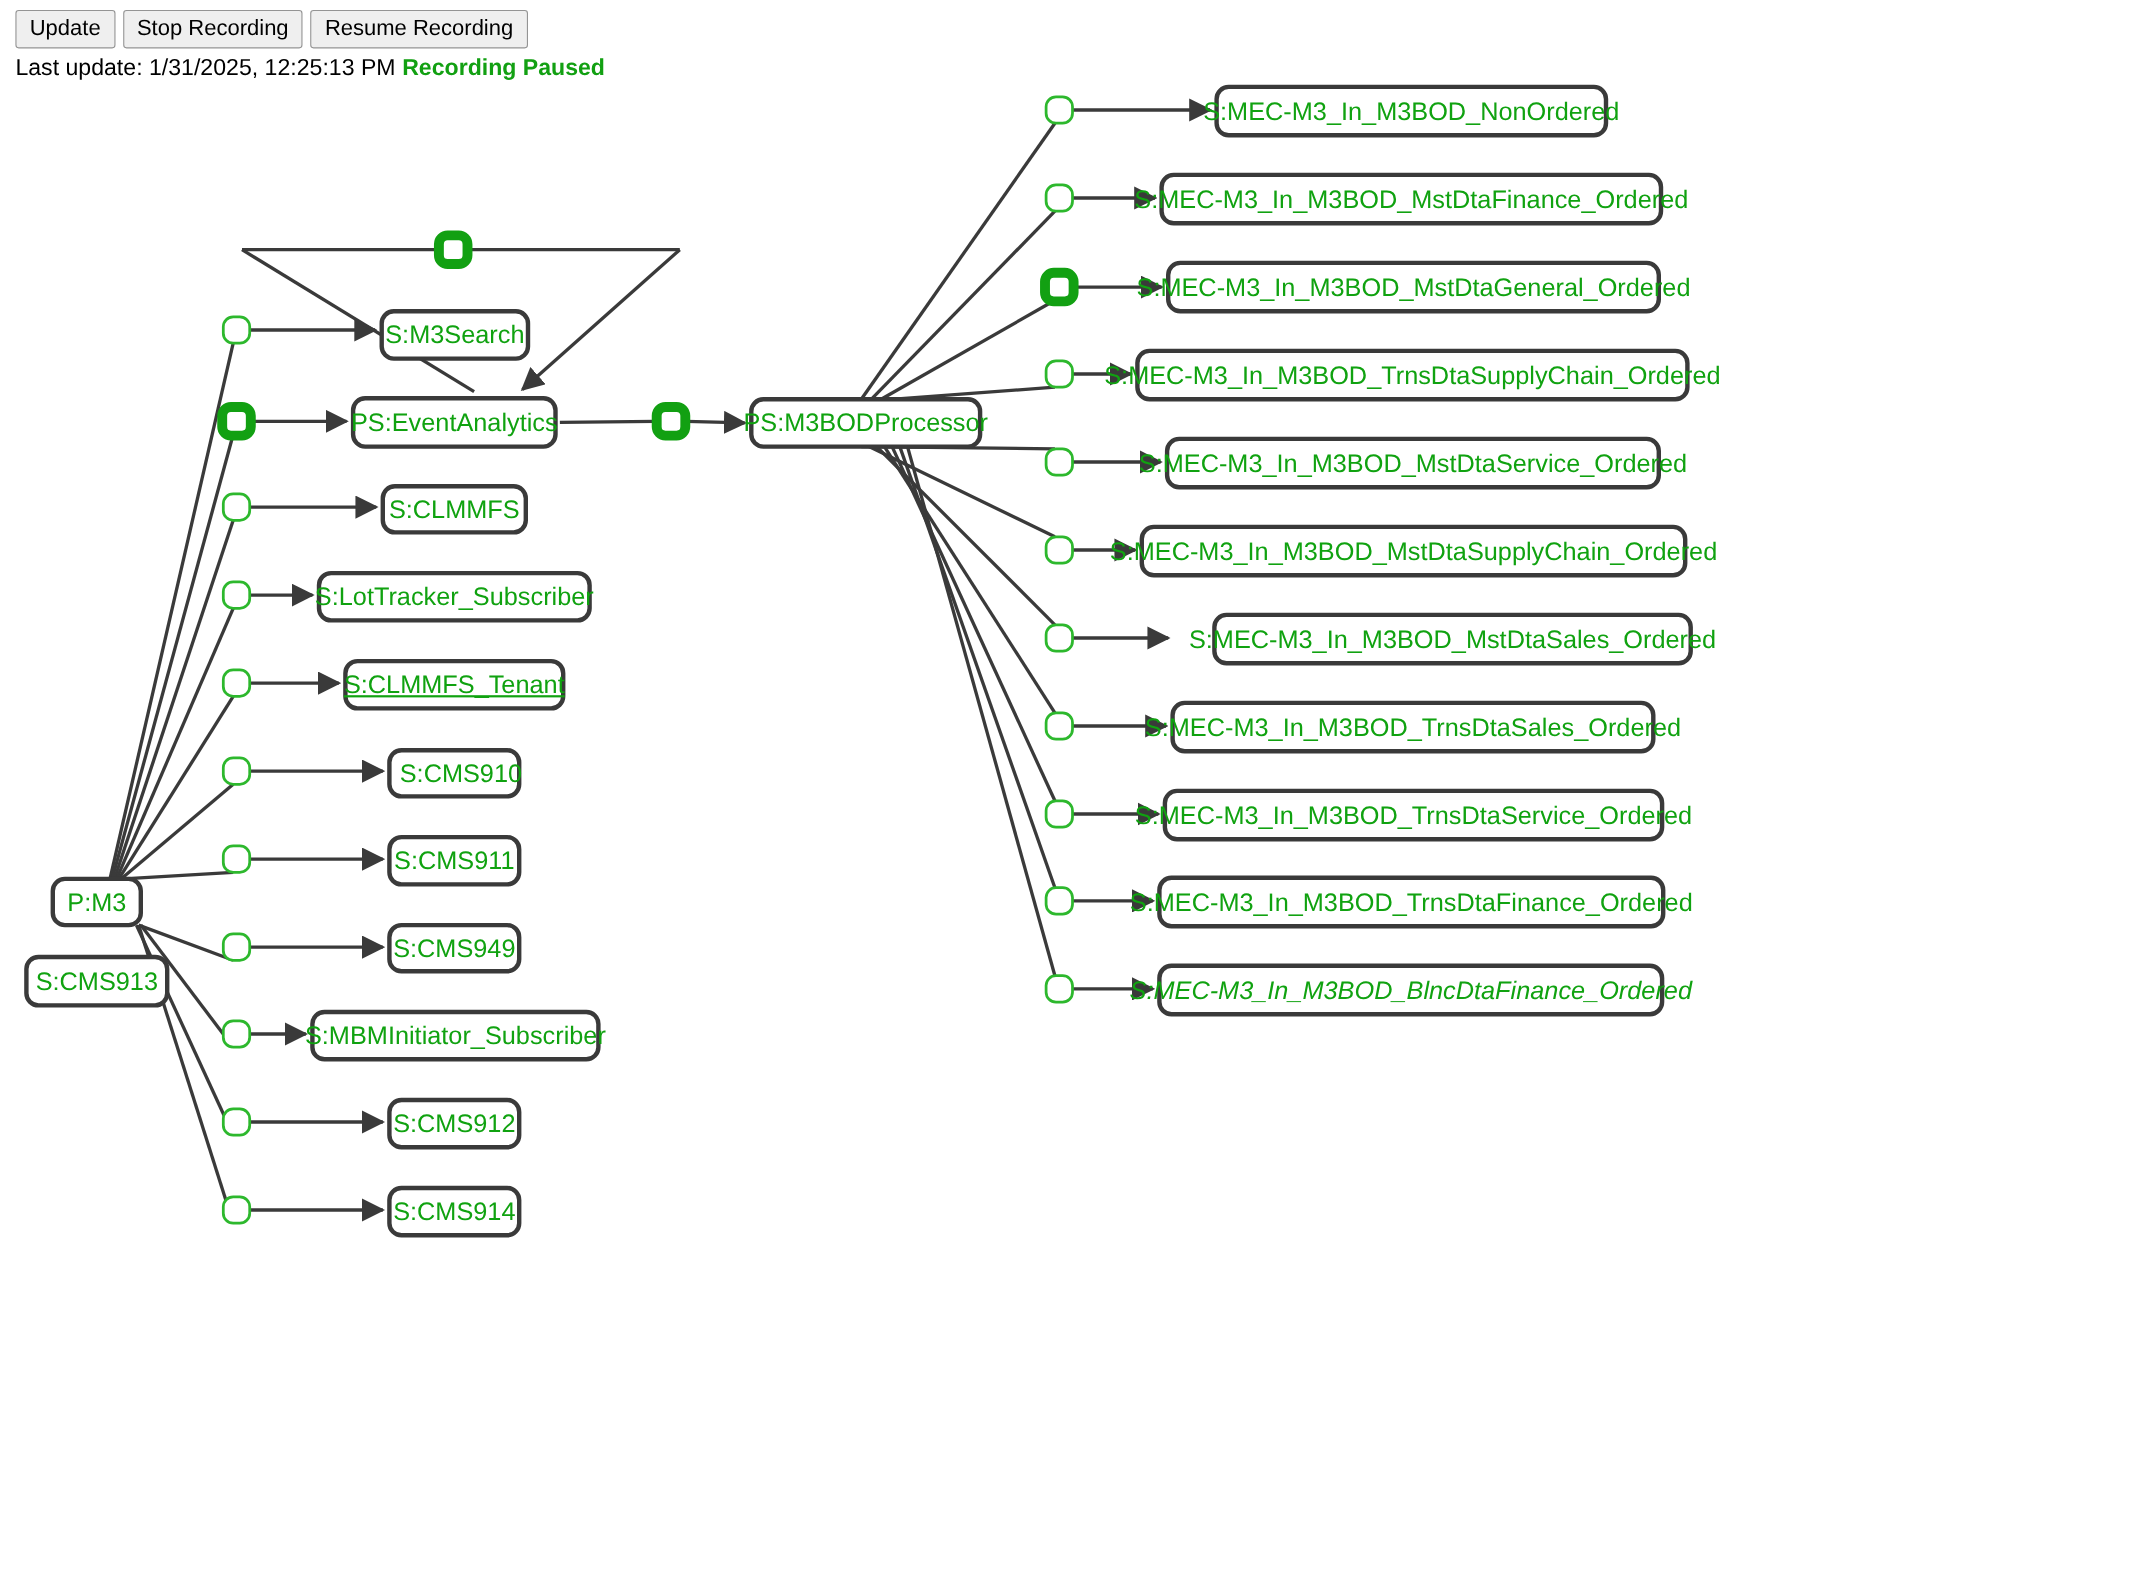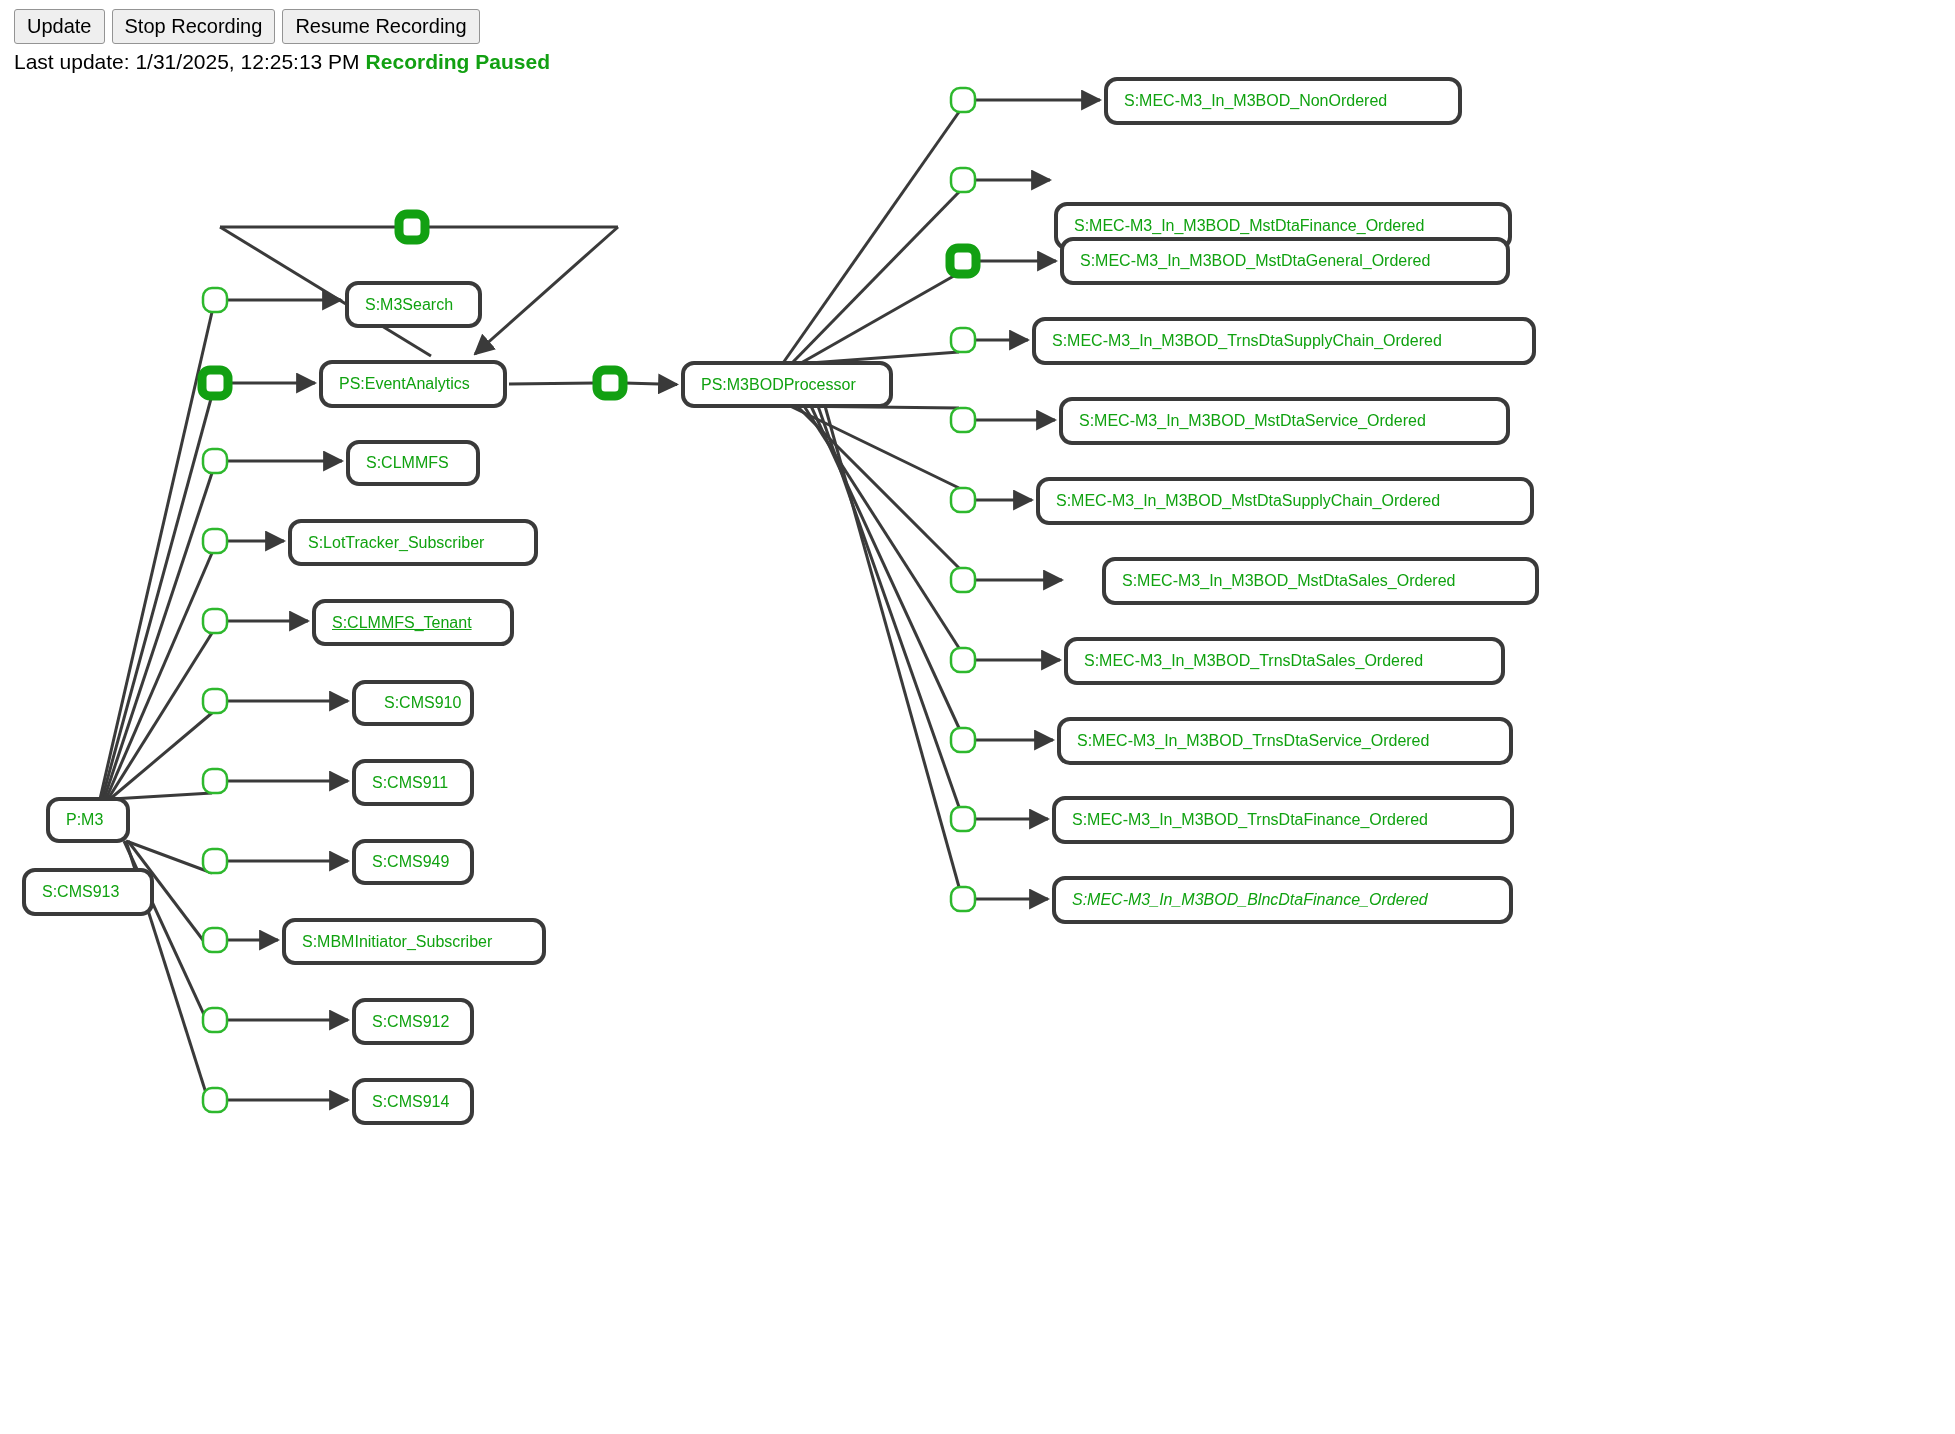--- a/index.html
+++ b/index.html
@@ -64,24 +64,25 @@
   }
 
   
   .node {
     position: absolute;
     box-sizing: border-box;
     background: #ffffff;
     border: 4px solid #3a3a3a;
     border-radius: 13px;
     color: #10a210;
-    font-size: 16px;
+    font-size: 23px;
     font-family: "Liberation Sans", sans-serif;
     display: flex;
     align-items: center;
+    justify-content: center;
     white-space: nowrap;
     padding: 0 16px;
     z-index: 20;
   }
 </style>
 </head>
 <body>
 
 <div id="page">
 
@@ -220,21 +221,21 @@
       </div>
       <div class="node" style="left: 352px; top: 1078px; width: 122px; height: 47px; color: rgb(16, 162, 16); border-color: rgb(58, 58, 58);">
         <span>S:CMS914</span>
       </div>
       <div class="node" style="left: 681px; top: 361px; width: 212px; height: 47px; color: rgb(16, 162, 16); border-color: rgb(58, 58, 58);">
         <span>PS:M3BODProcessor</span>
       </div>
       <div class="node" style="left: 1104px; top: 77px; width: 358px; height: 48px; color: rgb(16, 162, 16); border-color: rgb(58, 58, 58);">
         <span>S:MEC-M3_In_M3BOD_NonOrdered</span>
       </div>
-      <div class="node" style="left: 1054px; top: 157px; width: 458px; height: 48px; color: rgb(16, 162, 16); border-color: rgb(58, 58, 58); margin-top: 45px;">
+      <div class="node" style="left: 1054px; top: 157px; width: 458px; height: 48px; color: rgb(16, 162, 16); border-color: rgb(58, 58, 58);">
         <span>S:MEC-M3_In_M3BOD_MstDtaFinance_Ordered</span>
       </div>
       <div class="node" style="left: 1060px; top: 237px; width: 450px; height: 48px; color: rgb(16, 162, 16); border-color: rgb(58, 58, 58);">
         <span>S:MEC-M3_In_M3BOD_MstDtaGeneral_Ordered</span>
       </div>
       <div class="node" style="left: 1032px; top: 317px; width: 504px; height: 48px; color: rgb(16, 162, 16); border-color: rgb(58, 58, 58);">
         <span>S:MEC-M3_In_M3BOD_TrnsDtaSupplyChain_Ordered</span>
       </div>
       <div class="node" style="left: 1059px; top: 397px; width: 451px; height: 48px; color: rgb(16, 162, 16); border-color: rgb(58, 58, 58);">
         <span>S:MEC-M3_In_M3BOD_MstDtaService_Ordered</span>

